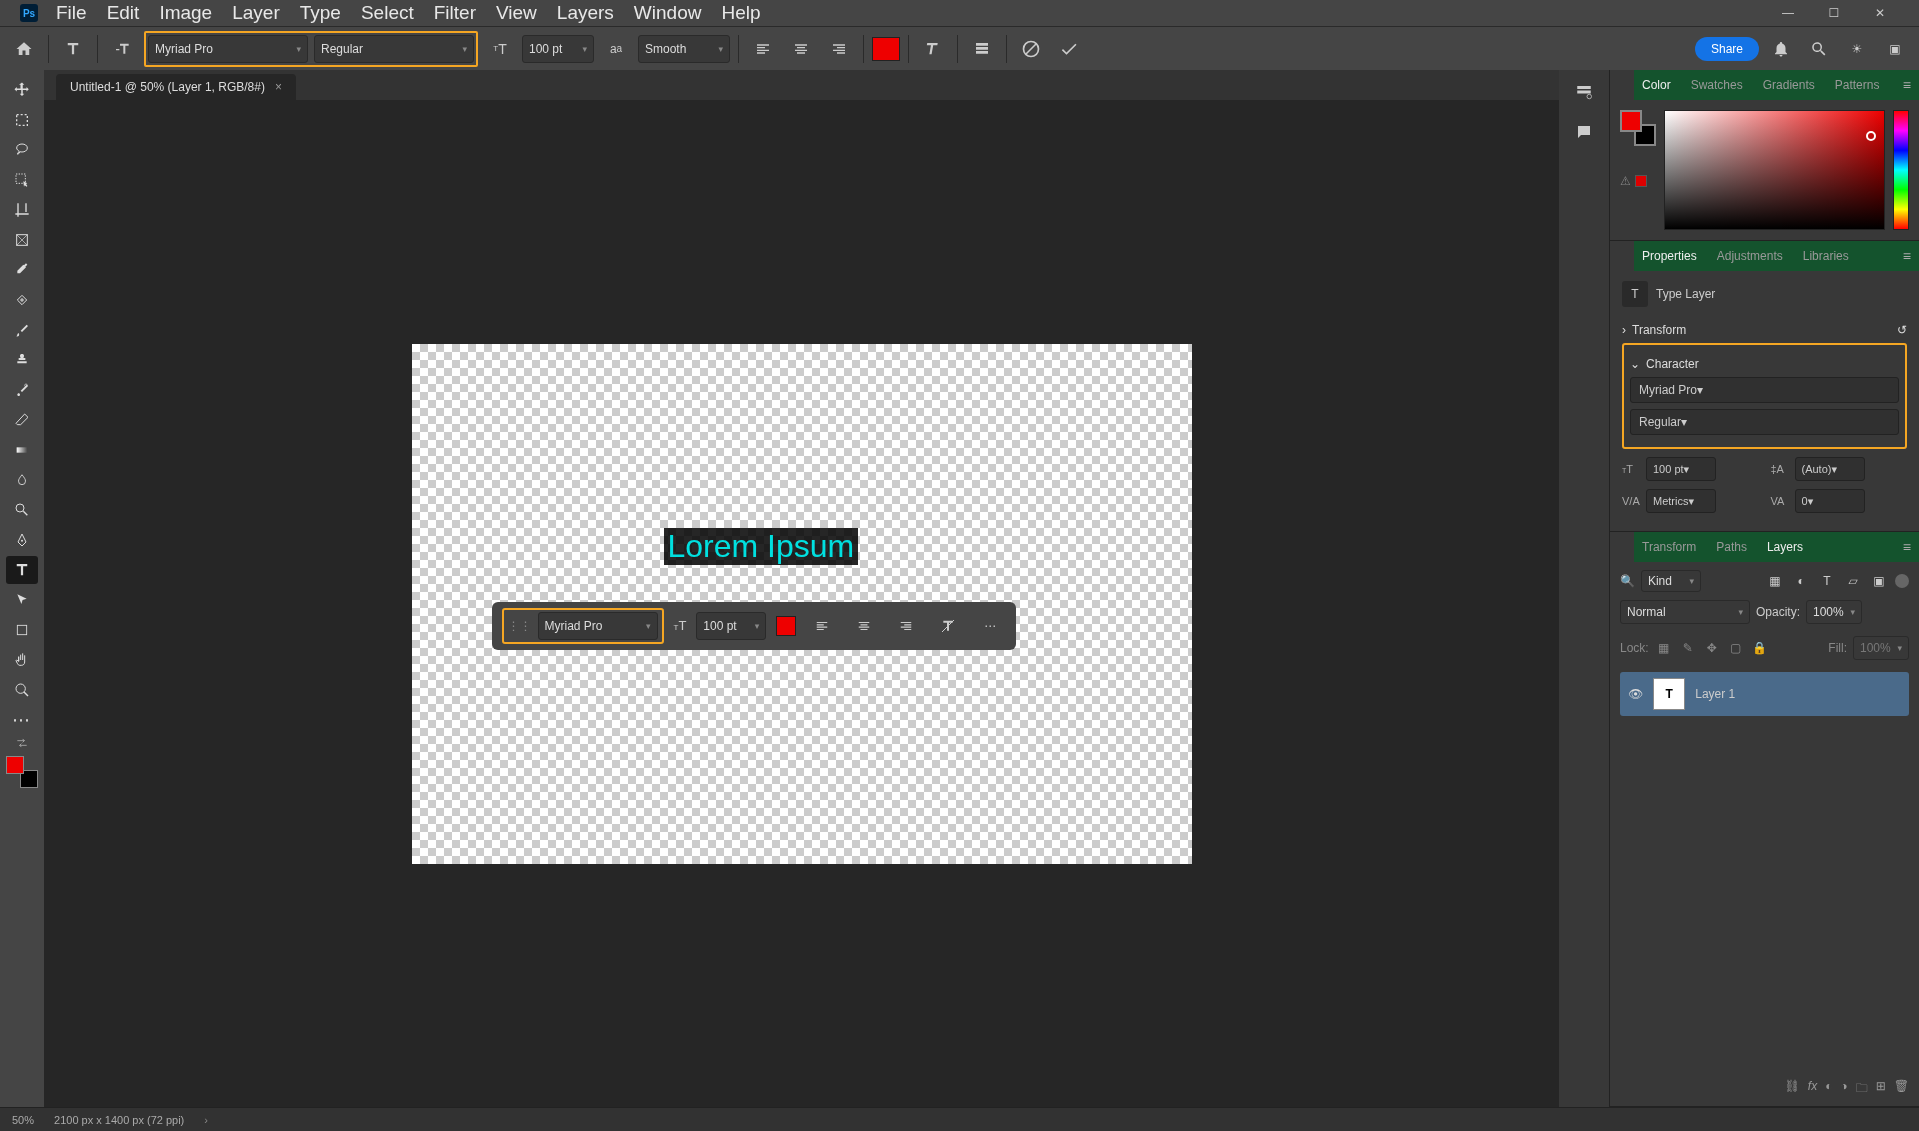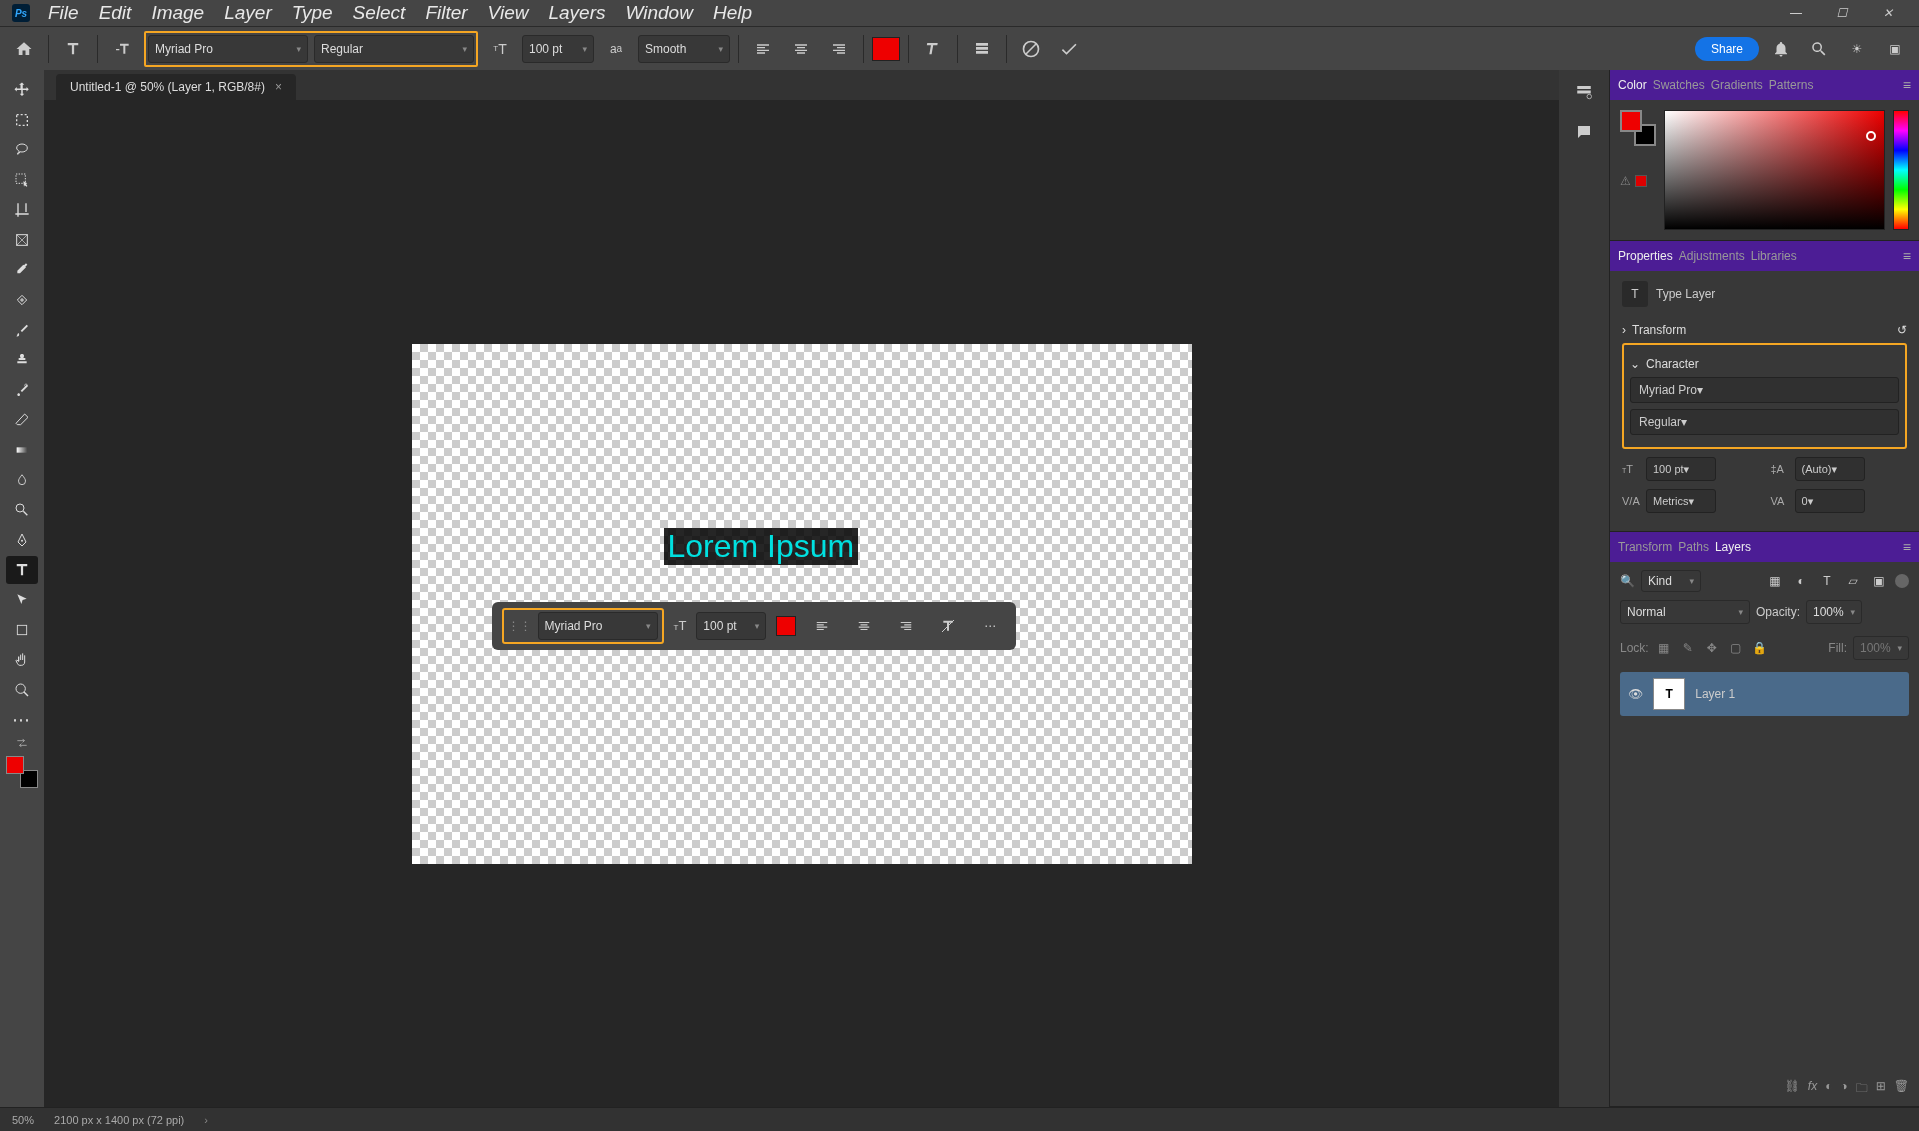--- a/index.html
+++ b/index.html
@@ -1,18 +1,18 @@
 <!DOCTYPE html>
 <html><head>
 <meta charset="utf-8">
 <style>
 * { margin: 0; padding: 0; box-sizing: border-box; font-family: -apple-system, "Segoe UI", sans-serif; }
 body { background: #323232; color: #ccc; overflow: hidden; width: 1919px; height: 1131px; font-size: 12px; }
 
-.menubar { height: 26px; background: #454545; display: flex; align-items: center; padding: 0 8px; font-style: italic; }
+.menubar { height: 26px; background: #454545; display: flex; align-items: center; padding: 0 16px; }
 .ps-icon { width: 18px; height: 18px; background: #001e36; color: #31a8ff; display: flex; align-items: center; justify-content: center; font-weight: bold; font-size: 10px; border-radius: 3px; margin: 0 8px 0 4px; }
 .menu-item { padding: 4px 10px; color: #e8e8e8; cursor: pointer; font-size: 19px; }
 .win-controls { margin-left: auto; display: flex; }
 .win-btn { width: 46px; height: 26px; display: flex; align-items: center; justify-content: center; color: #ccc; }
 
 .optbar { height: 44px; background: #454545; border-top: 1px solid #2a2a2a; display: flex; align-items: center; padding: 0 8px; gap: 6px; }
 .icon-btn { width: 32px; height: 32px; display: flex; align-items: center; justify-content: center; cursor: pointer; border-radius: 3px; }
 .vdiv { width: 1px; height: 28px; background: #2a2a2a; margin: 0 2px; }
 .dd { height: 28px; background: #383838; border: 1px solid #2a2a2a; border-radius: 3px; display: flex; align-items: center; padding: 0 6px; color: #ddd; font-size: 12px; position: relative; }
 .dd .caret { position: absolute; right: 6px; font-size: 9px; color: #888; }
@@ -49,21 +49,21 @@
 .text-sel { position: absolute; top: 184px; left: 252px; background: rgba(0,0,0,.85); padding: 0 4px; }
 .text-sel span { color: #00e0e0; font-size: 32px; font-family: Arial, sans-serif; margin-top: 8px; }
 .ctx-bar { position: absolute; top: 258px; left: 80px; background: #454545; border-radius: 6px; padding: 6px 10px; display: flex; align-items: center; gap: 10px; }
 .ctx-highlight { border: 2px solid #f5a623; border-radius: 3px; padding: 2px 4px; display: flex; align-items: center; gap: 6px; }
 .color-sm { width: 20px; height: 20px; background: #e00; border: 1px solid #222; }
 
 .rightcol { width: 50px; background: #383838; display: flex; flex-direction: column; align-items: center; padding: 6px 0; gap: 8px; }
 
 .panels { width: 310px; background: #383838; display: flex; flex-direction: column; border-left: 1px solid #222; }
 .panel { border-bottom: 1px solid #222; }
-.panel-tabs { display: flex; height: 30px; align-items: center; padding: 0 8px; gap: 6px; background: #4c1d95; }
+.panel-tabs { display: flex; height: 30px; align-items: center; padding: 0 8px; gap: 20px; background: #14532d; margin-left: 24px; }
 .ptab { color: #999; font-size: 12px; cursor: pointer; }
 .ptab.active { color: #eee; font-weight: 500; }
 .panel-menu { margin-left: auto; color: #aaa; cursor: pointer; font-size: 14px; }
 
 .color-body { padding: 10px; display: flex; gap: 8px; }
 .fgbg-small { position: relative; width: 36px; height: 36px; }
 .fgbg-small .f { position: absolute; width: 22px; height: 22px; background: #e00; border: 2px solid #888; top: 0; left: 0; z-index: 2; }
 .fgbg-small .b { position: absolute; width: 22px; height: 22px; background: #000; border: 2px solid #888; bottom: 0; right: 0; }
 .gradient-sq { flex: 1; height: 120px; background: linear-gradient(to top,#000,transparent),linear-gradient(to right,#fff,#e00); position: relative; border: 1px solid #222; }
 .hue { width: 16px; height: 120px; background: linear-gradient(to bottom,#f00,#f0f,#00f,#0ff,#0f0,#ff0,#f00); border: 1px solid #222; }

